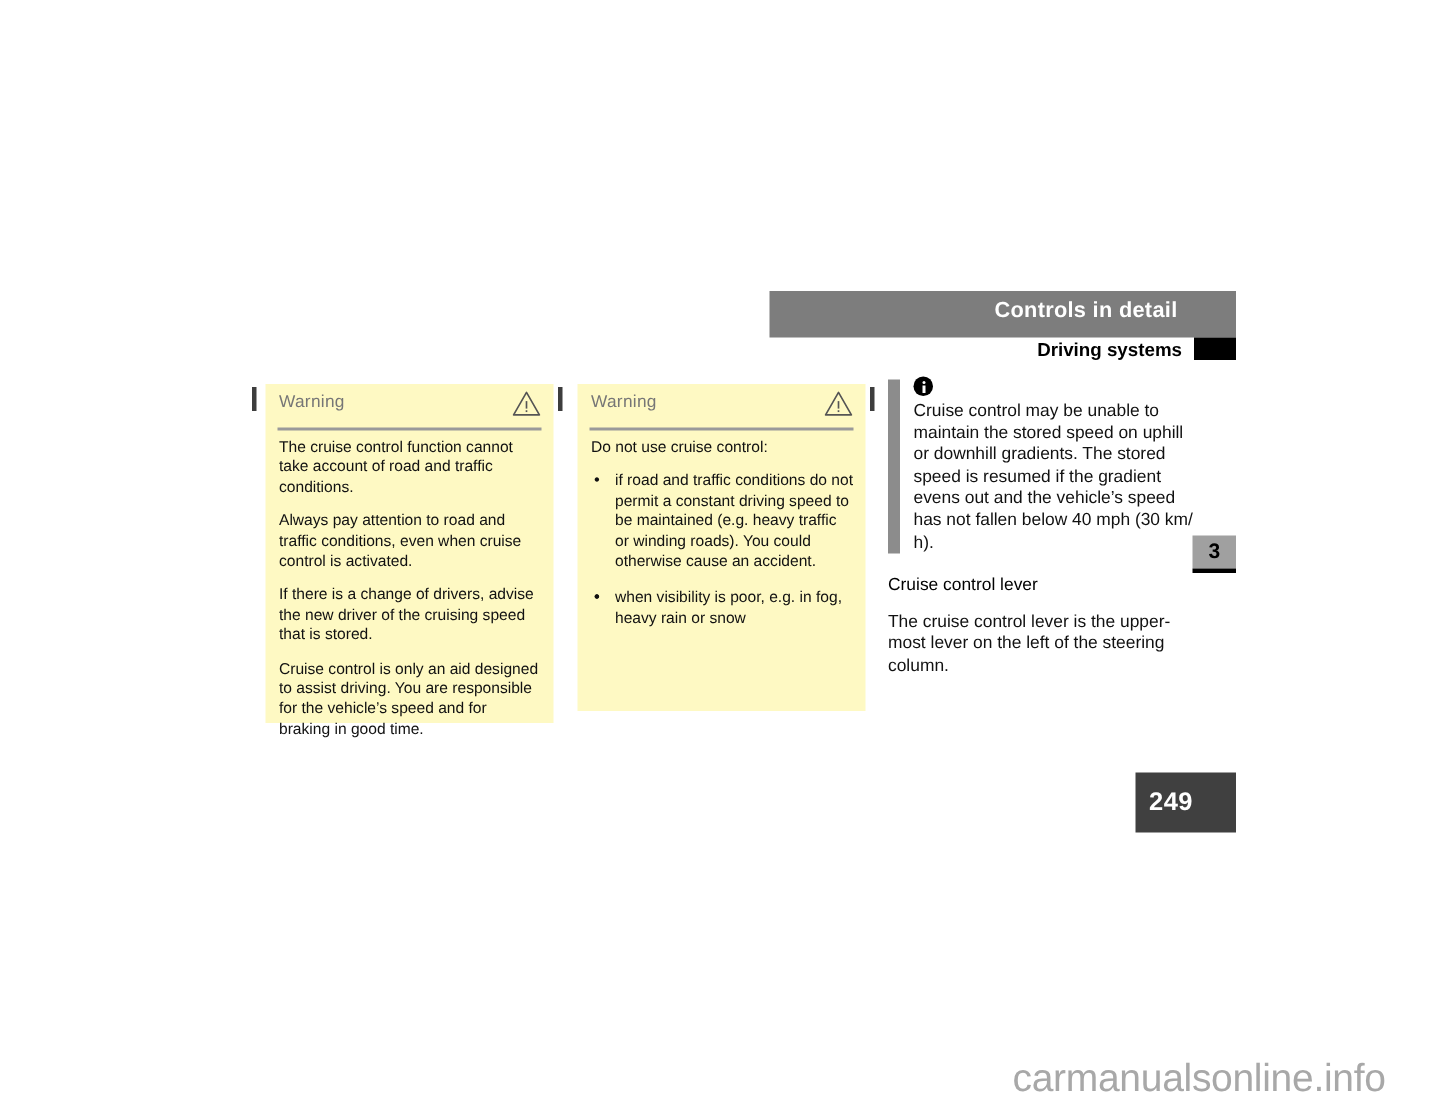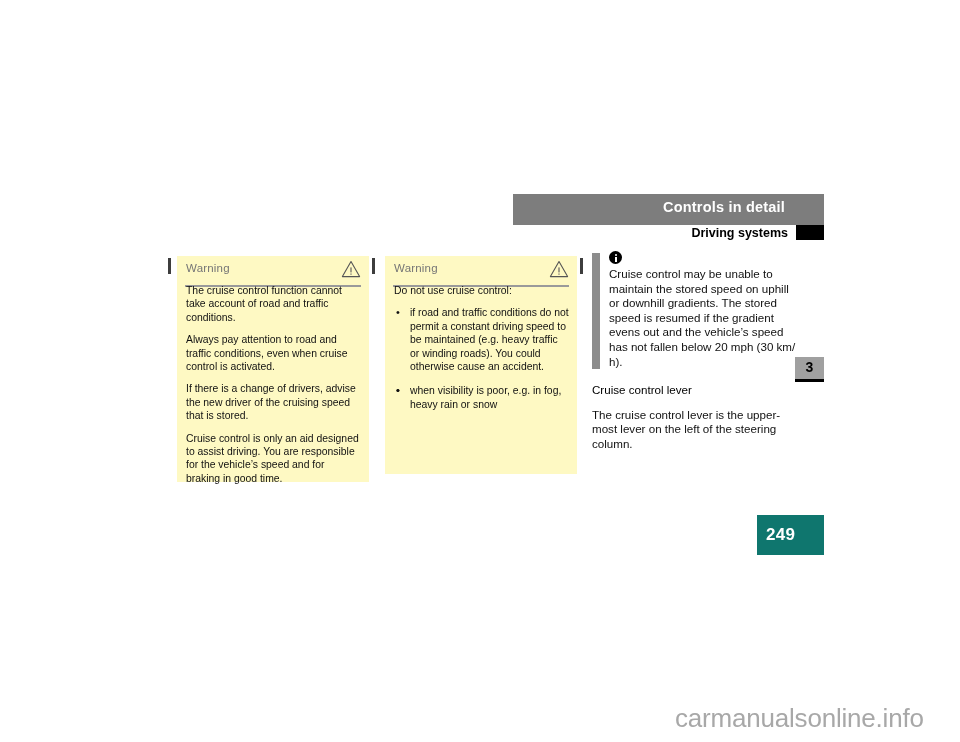--- a/index.html
+++ b/index.html
@@ -94,21 +94,21 @@
     background: #000000;
   }
 
   
   .page-badge {
     position: absolute;
     left: 757px;
     top: 515px;
     width: 67px;
     height: 40px;
-    background: #0f766e;
+    background: #404040;
   }
   .page-badge-num {
     position: absolute;
     left: 9px;
     top: 10px;
     color: #ffffff;
     font-size: 17px;
     font-weight: bold;
     letter-spacing: 0.3px;
   }
@@ -155,21 +155,21 @@
     right: 8px;
     top: 29px;
     height: 2px;
     background: #9a9a9a;
   }
 
   .warn-body {
     position: absolute;
     left: 9px;
     right: 8px;
-    top: 28px;
+    top: 36px;
   }
   .warn-body p {
     margin: 0 0 9px 0;
     font-size: 10.4px;
     line-height: 13.4px;
     color: #111111;
   }
   .warn-body p:last-child { margin-bottom: 0; }
 
   ul.warn-list {
@@ -347,21 +347,21 @@
     </div>
   </div>
 
   <div class="right-col">
     <div class="note-block">
       <div class="note-bar"></div>
       <div class="info-icon">
         <span class="dot"></span>
         <span class="stem"></span>
       </div>
-      <p class="note-text">Cruise control may be unable to maintain the stored speed on uphill or downhill gradients. The stored speed is resumed if the gradient evens out and the vehicle’s speed has not fallen below 20 mph (30 km/ h).</p>
+      <p class="note-text">Cruise control may be unable to maintain the stored speed on uphill or downhill gradients. The stored speed is resumed if the gradient evens out and the vehicle’s speed has not fallen below 40 mph (30 km/ h).</p>
     </div>
     <h2 class="section-heading">Cruise control lever</h2>
     <p class="body-text">The cruise control lever is the upper-most lever on the left of the steering column.</p>
   </div>
 
   <div class="watermark">carmanualsonline.info</div>
 
 </div>
 
 </body></html>

